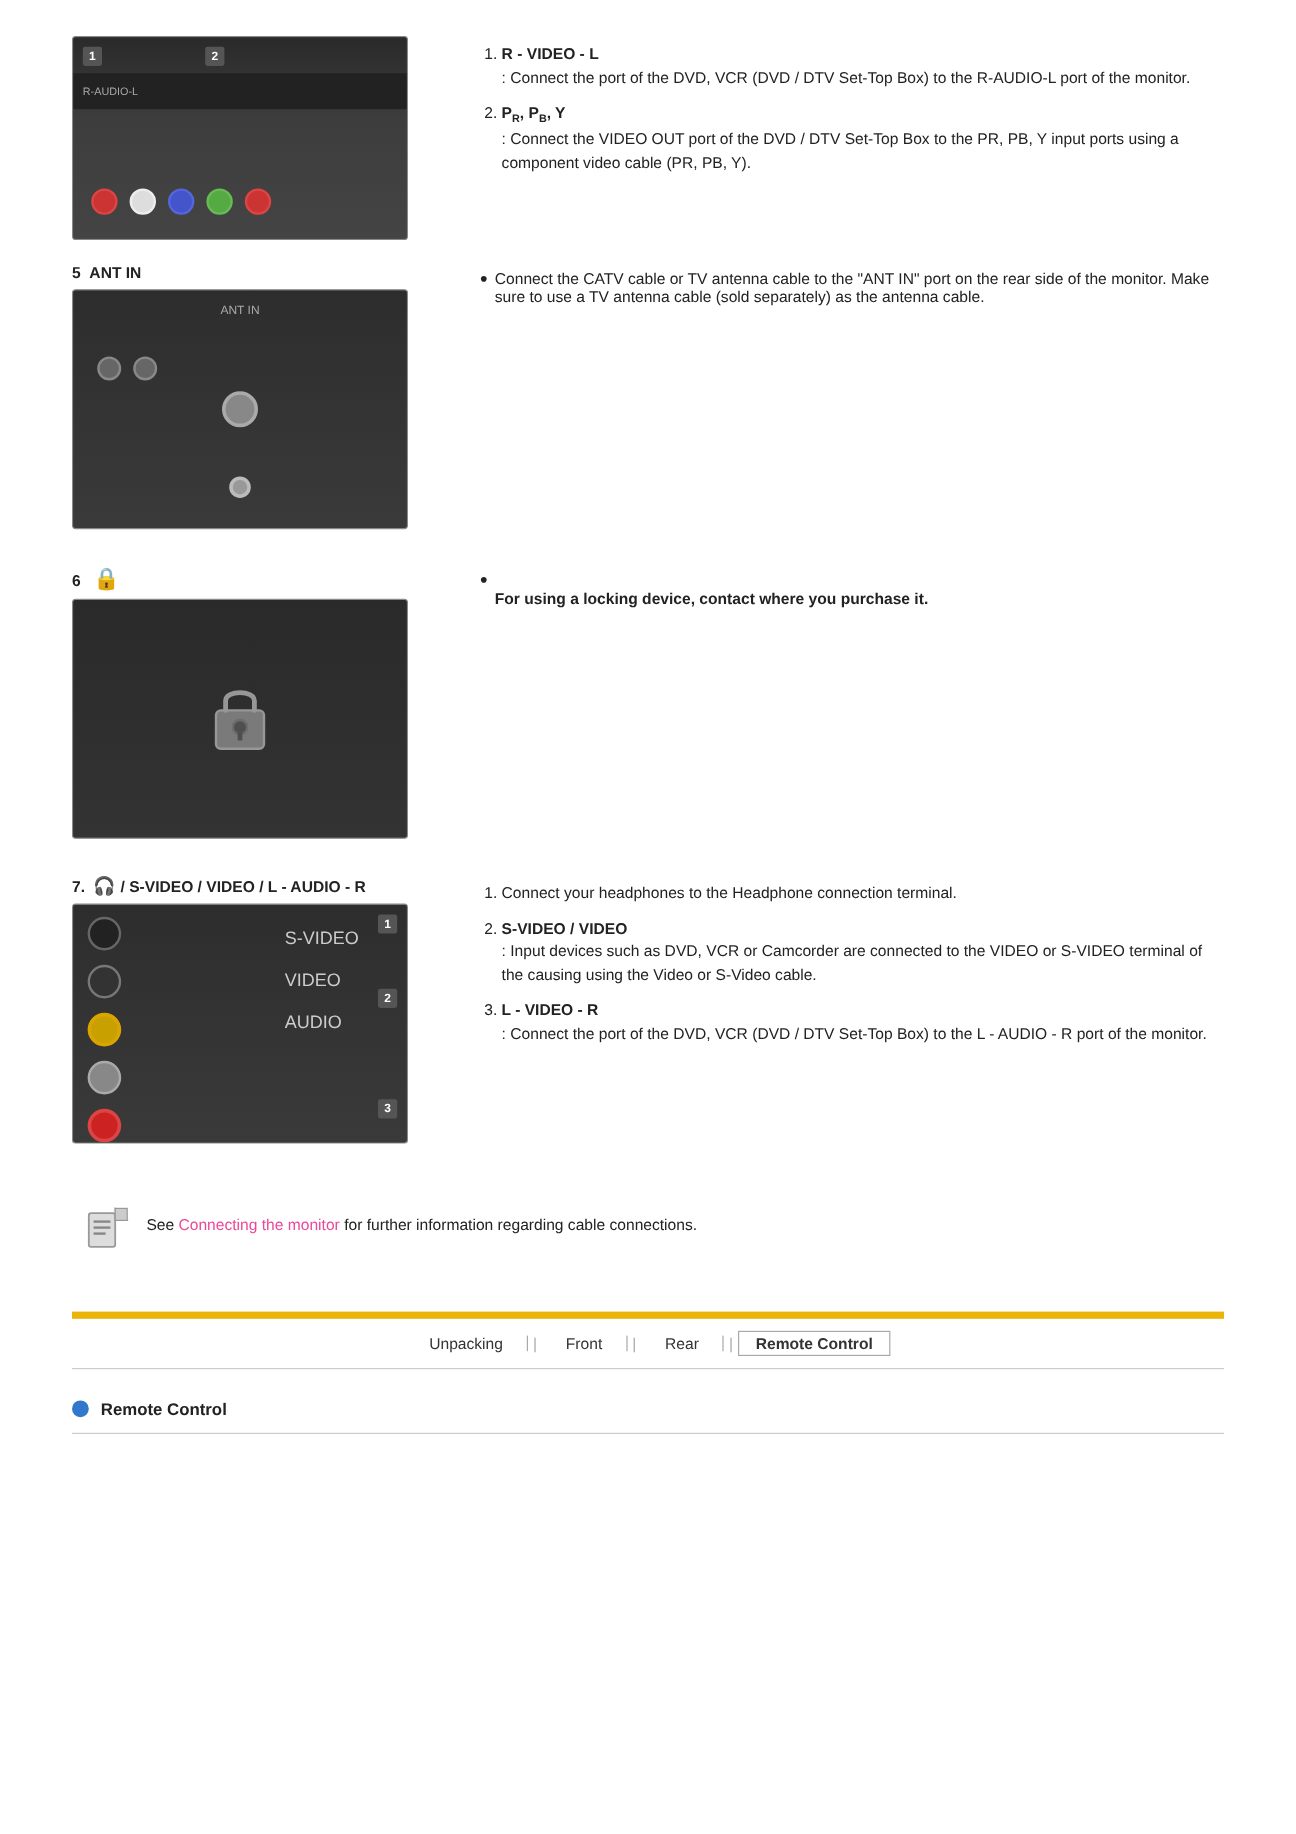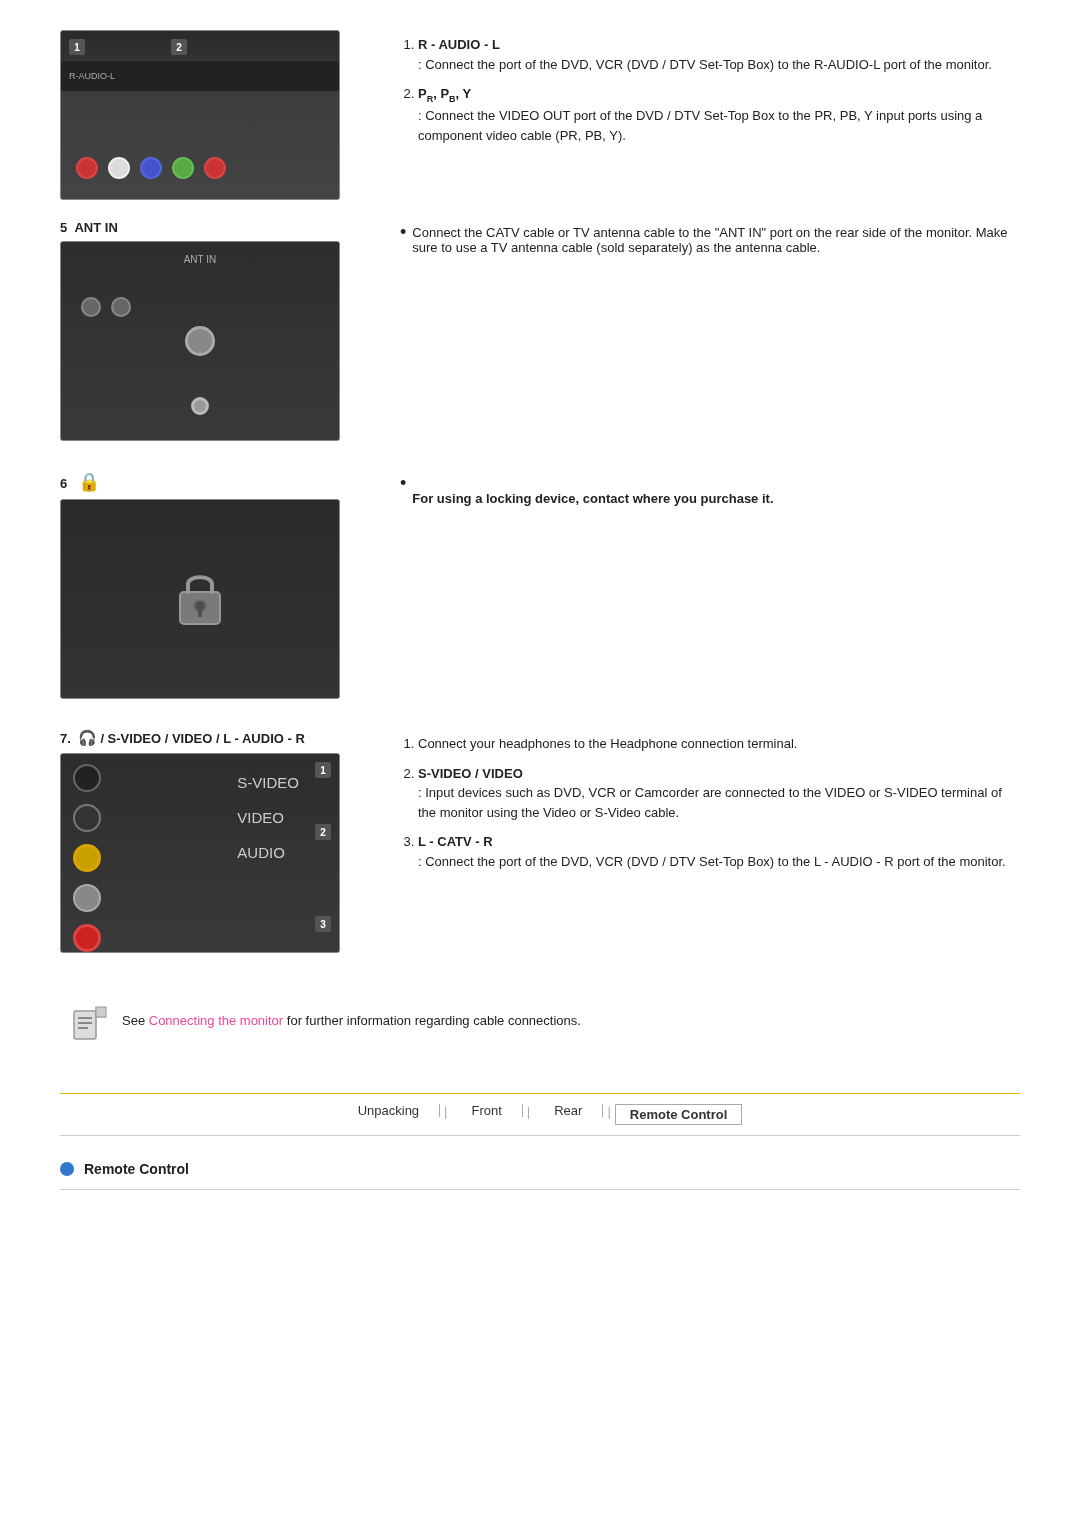--- a/index.html
+++ b/index.html
@@ -219,22 +219,22 @@
 
     .note-link {
       color: #ec4899;
       text-decoration: none;
     }
 
     
     .nav-bar {
       display: flex;
       justify-content: center;
-      align-items: flex-start;
-      border-top: 1px solid #eab308;
+      align-items: center;
+      border-top: 6px solid #eab308;
       border-bottom: 1px solid #ccc;
       padding: 10px 0;
       margin: 20px 0 25px 0;
       gap: 0;
     }
 
     .nav-item {
       font-size: 13px;
       color: #333;
       padding: 0 20px;
@@ -333,21 +333,21 @@
             <div class="connector-circle" style="background:#4455cc;border-color:#5566dd;"></div>
             <div class="connector-circle" style="background:#55aa44;border-color:#66bb55;"></div>
             <div class="connector-circle" style="background:#cc3333;border-color:#dd4444;"></div>
           </div>
         </div>
       </div>
     </div>
     <div class="section-right">
       <ol class="styled">
         <li>
-          <span class="bold">R - AUDIO - L</span><br>
+          <span class="bold">R - VIDEO - L</span><br>
           <span>: Connect the port of the DVD, VCR (DVD / DTV Set-Top Box) to the R-AUDIO-L port of the monitor.</span>
         </li>
         <li>
           <span class="bold">P<sub>R</sub>, P<sub>B</sub>, Y</span><br>
           <span>: Connect the VIDEO OUT port of the DVD / DTV Set-Top Box to the PR, PB, Y input ports using a component video cable (PR, PB, Y).</span>
         </li>
       </ol>
     </div>
   </div>
 
@@ -433,24 +433,24 @@
         </div>
       </div>
     </div>
     <div class="section-right">
       <ol class="styled">
         <li>
           <span>Connect your headphones to the Headphone connection terminal.</span>
         </li>
         <li>
           <span class="bold">S-VIDEO / VIDEO</span><br>
-          <span>: Input devices such as DVD, VCR or Camcorder are connected to the VIDEO or S-VIDEO terminal of the monitor using the Video or S-Video cable.</span>
+          <span>: Input devices such as DVD, VCR or Camcorder are connected to the VIDEO or S-VIDEO terminal of the causing using the Video or S-Video cable.</span>
         </li>
         <li>
-          <span class="bold">L - CATV - R</span><br>
+          <span class="bold">L - VIDEO - R</span><br>
           <span>: Connect the port of the DVD, VCR (DVD / DTV Set-Top Box) to the L - AUDIO - R port of the monitor.</span>
         </li>
       </ol>
     </div>
   </div>
 
   <div class="note-section">
     <div class="note-icon">
       <svg width="40" height="40" viewBox="0 0 40 40">
         <rect x="4" y="8" width="22" height="28" rx="2" fill="#ddd" stroke="#999" stroke-width="1.5"></rect>

